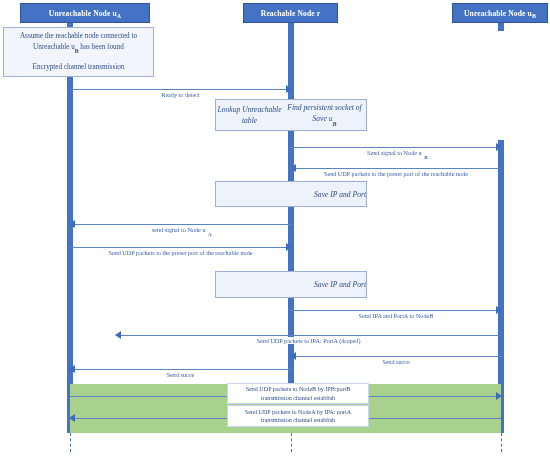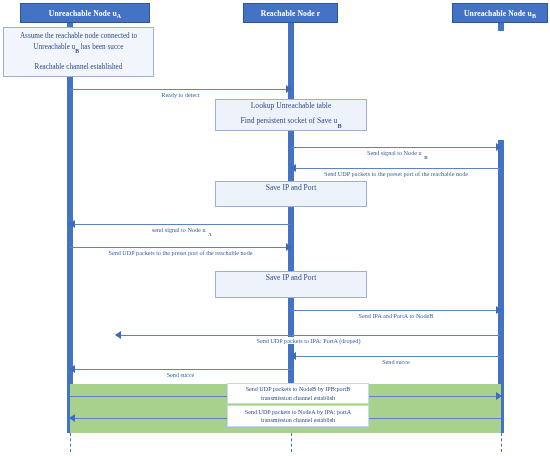--- a/index.html
+++ b/index.html
@@ -24,22 +24,22 @@
     background:#f2f5fb;border:1px solid #9dafd4;
     color:#2f4d8a;font-size:7.2px;line-height:11px;
     display:flex;flex-direction:column;align-items:center;
     justify-content:center;text-align:center;padding:2px 4px;}
   .note sub{font-size:5.6px;position:relative;top:2px;font-weight:bold;}
   .note .gap{height:7px;}
 
   .proc{position:absolute;box-sizing:border-box;
     background:#eef2fa;border:1px solid #9dafd4;
     color:#2f4d8a;font-size:7.6px;line-height:11px;
-    display:flex;flex-direction:column;align-items:center;
-    justify-content:space-between;text-align:center;}
+    display:flex;flex-direction:row;align-items:center;
+    justify-content:flex-end;text-align:center;font-style:italic;}
   .proc sub{font-size:6px;position:relative;top:2px;font-weight:bold;}
 
   
   .msg{position:absolute;height:11px;}
   .msg .line{position:absolute;left:0;right:0;top:5px;height:0;
     border-top:1px solid #5b84c4;}
   .msg .head{position:absolute;top:0.5px;width:0;height:0;
     border-top:4px solid transparent;border-bottom:4px solid transparent;}
   .msg.to-right .head{right:-1px;border-left:6px solid #3d6cb9;}
   .msg.to-left  .head{left:-1px; border-right:6px solid #3d6cb9;}
@@ -80,23 +80,23 @@
   <div class="lifeline-stub" style="left:288px;top:23px;height:68px;"></div>
   <div class="lifeline-bar" style="left:288px;top:91px;height:342px;"></div>
   <div class="lifeline-dash" style="left:291px;top:433px;height:19px;"></div>
 
   <div class="lifeline-stub" style="left:498px;top:23px;height:8px;"></div>
   <div class="lifeline-bar" style="left:498px;top:140px;height:293px;"></div>
   <div class="lifeline-dash" style="left:501px;top:433px;height:19px;"></div>
 
   <div class="note" style="left:3px;top:27px;width:151px;height:50px;">
     <div>Assume the reachable node connected to</div>
-    <div><span>Unreachable u</span><sub>B</sub><span> has been succe</span></div>
+    <div><span>Unreachable u</span><sub>B</sub><span> has been found</span></div>
     <div class="gap"></div>
-    <div>Reachable channel established</div>
+    <div>Encrypted channel transmission</div>
   </div>
 
   <div class="msg to-right" style="left:70px;top:84px;width:221px;">
     <div class="line"></div>
     <div class="head"></div>
     <div class="lbl"><span>Ready to detect</span></div>
   </div>
 
   <div class="proc" style="left:215px;top:99px;width:152px;height:32px;">
     <div>Lookup Unreachable table</div>

